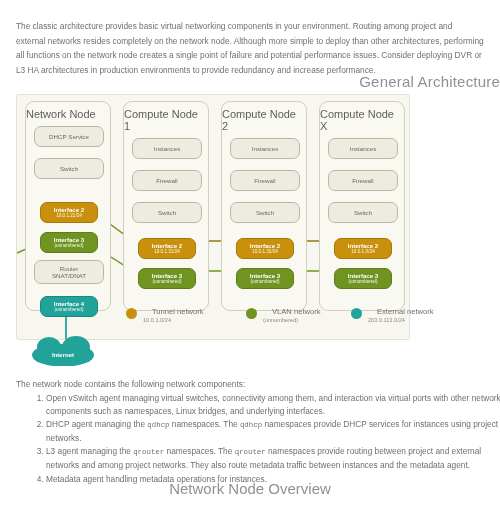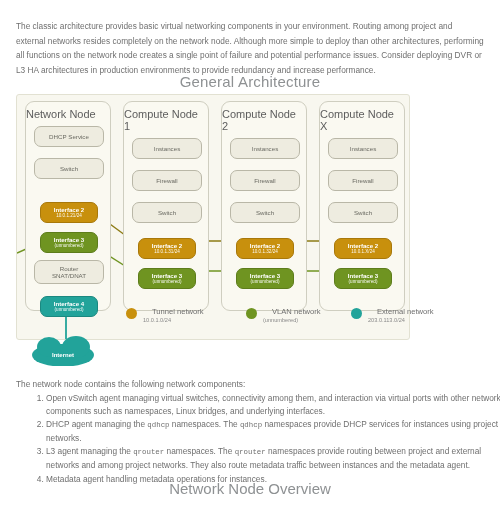--- a/index.html
+++ b/index.html
@@ -11,21 +11,21 @@
   .page{position:relative;width:500px;height:512px;}
 
   
   .intro{
     position:absolute;left:16px;top:11px;width:468px;
     font-size:8.3px;line-height:14.6px;color:#6f6f6f;text-align:left;
   }
 
   
   .fig-title{
-    position:absolute;left:0;top:73px;width:500px;text-align:center;
+    position:absolute;left:0;top:73px;width:500px;text-align:right;
     font-size:15px;color:#8e9193;font-weight:400;letter-spacing:.2px;
   }
 
   
   .canvas{
     position:absolute;left:16px;top:94px;width:392px;height:244px;
     background:#f8f7ef;border:1px solid #e2e1d2;border-radius:3px;
   }
 
   .node{

